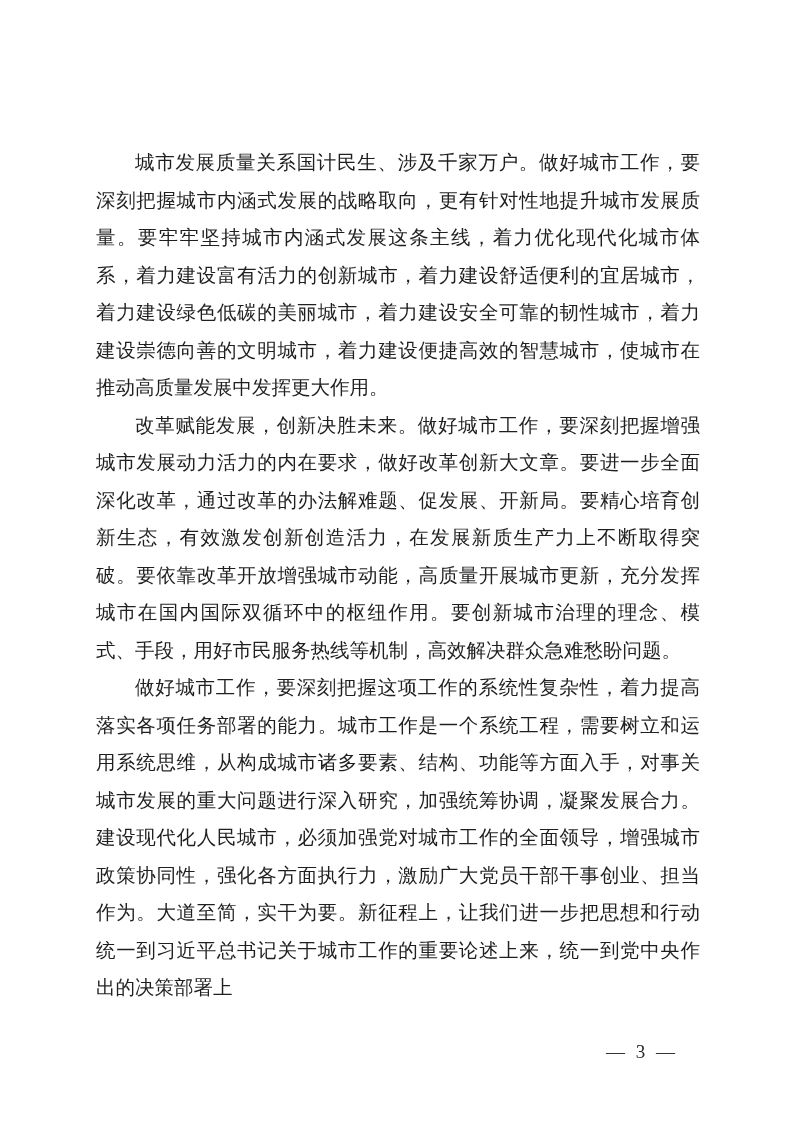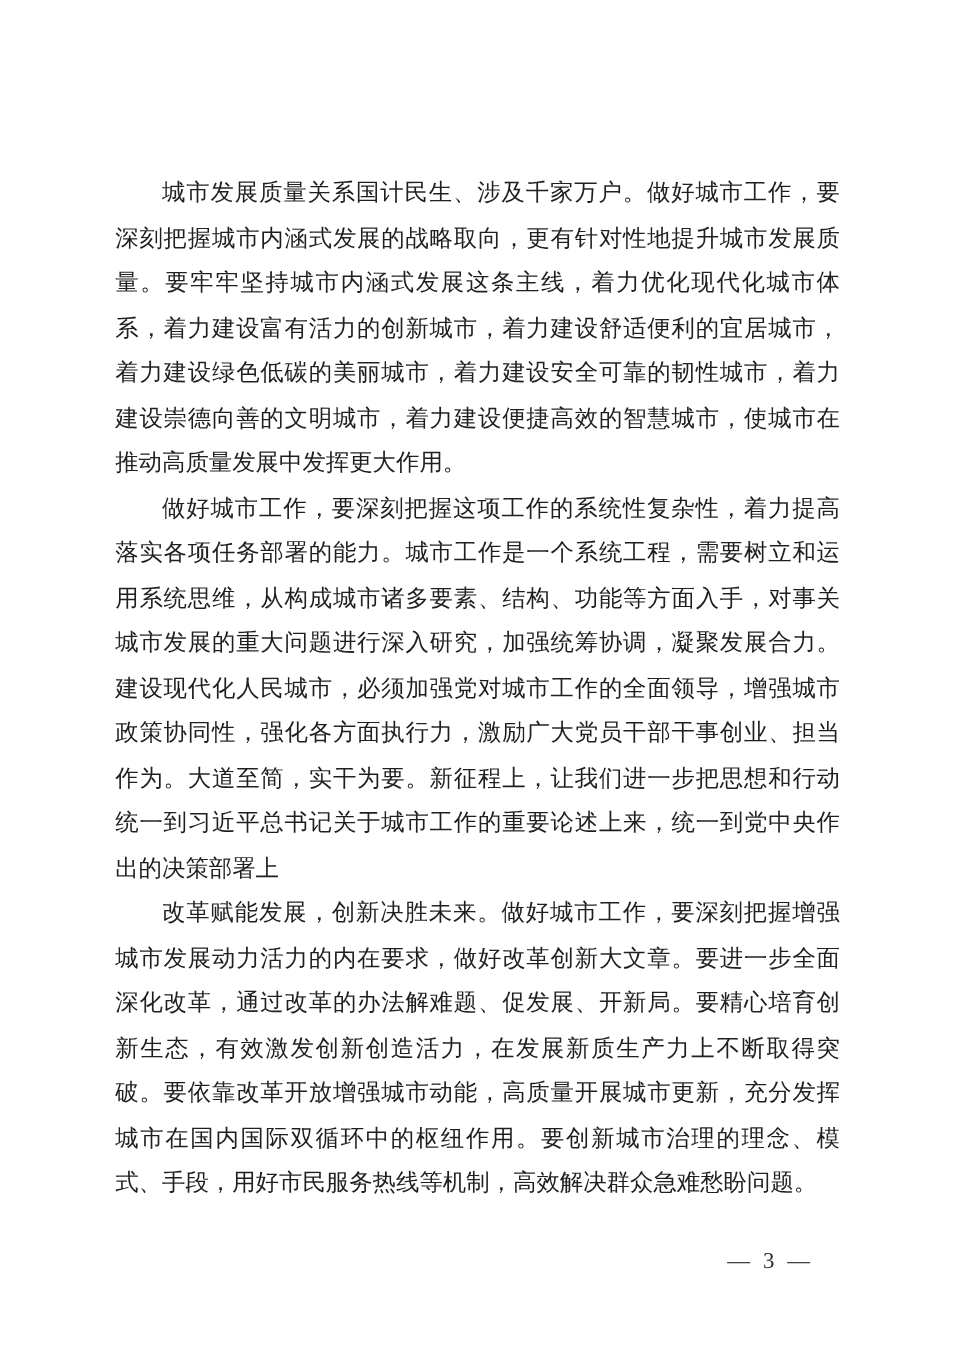--- a/index.html
+++ b/index.html
@@ -27,38 +27,37 @@
   }
   .para {
     margin: 0;
     font-size: 19.5px;
     line-height: 37.5px;
     color: #1f1f1f;
     text-align: justify;
     text-justify: inter-ideograph;
     text-indent: 2em;
     font-weight: 400;
-    font-family: Liberation Mono, monospace;
   }
   .footer {
     position: absolute;
     right: 116px;
     bottom: 58px;
     font-size: 19px;
     line-height: 24px;
     color: #2b2b2b;
     letter-spacing: 3px;
     font-family: "Liberation Serif", "DejaVu Serif", serif;
   }
 </style>
 </head>
 <body>
 
 <div class="page">
   <main class="doc-body">
       <p class="para">城市发展质量关系国计民生、涉及千家万户。做好城市工作，要深刻把握城市内涵式发展的战略取向，更有针对性地提升城市发展质量。要牢牢坚持城市内涵式发展这条主线，着力优化现代化城市体系，着力建设富有活力的创新城市，着力建设舒适便利的宜居城市，着力建设绿色低碳的美丽城市，着力建设安全可靠的韧性城市，着力建设崇德向善的文明城市，着力建设便捷高效的智慧城市，使城市在推动高质量发展中发挥更大作用。</p>
+      <p class="para">改革赋能发展，创新决胜未来。做好城市工作，要深刻把握增强城市发展动力活力的内在要求，做好改革创新大文章。要进一步全面深化改革，通过改革的办法解难题、促发展、开新局。要精心培育创新生态，有效激发创新创造活力，在发展新质生产力上不断取得突破。要依靠改革开放增强城市动能，高质量开展城市更新，充分发挥城市在国内国际双循环中的枢纽作用。要创新城市治理的理念、模式、手段，用好市民服务热线等机制，高效解决群众急难愁盼问题。</p>
       <p class="para">做好城市工作，要深刻把握这项工作的系统性复杂性，着力提高落实各项任务部署的能力。城市工作是一个系统工程，需要树立和运用系统思维，从构成城市诸多要素、结构、功能等方面入手，对事关城市发展的重大问题进行深入研究，加强统筹协调，凝聚发展合力。建设现代化人民城市，必须加强党对城市工作的全面领导，增强城市政策协同性，强化各方面执行力，激励广大党员干部干事创业、担当作为。大道至简，实干为要。新征程上，让我们进一步把思想和行动统一到习近平总书记关于城市工作的重要论述上来，统一到党中央作出的决策部署上</p>
-      <p class="para">改革赋能发展，创新决胜未来。做好城市工作，要深刻把握增强城市发展动力活力的内在要求，做好改革创新大文章。要进一步全面深化改革，通过改革的办法解难题、促发展、开新局。要精心培育创新生态，有效激发创新创造活力，在发展新质生产力上不断取得突破。要依靠改革开放增强城市动能，高质量开展城市更新，充分发挥城市在国内国际双循环中的枢纽作用。要创新城市治理的理念、模式、手段，用好市民服务热线等机制，高效解决群众急难愁盼问题。</p>
     </main>
   <div class="footer">
     <span>— 3 —</span>
   </div>
 </div>
 
 </body></html>

